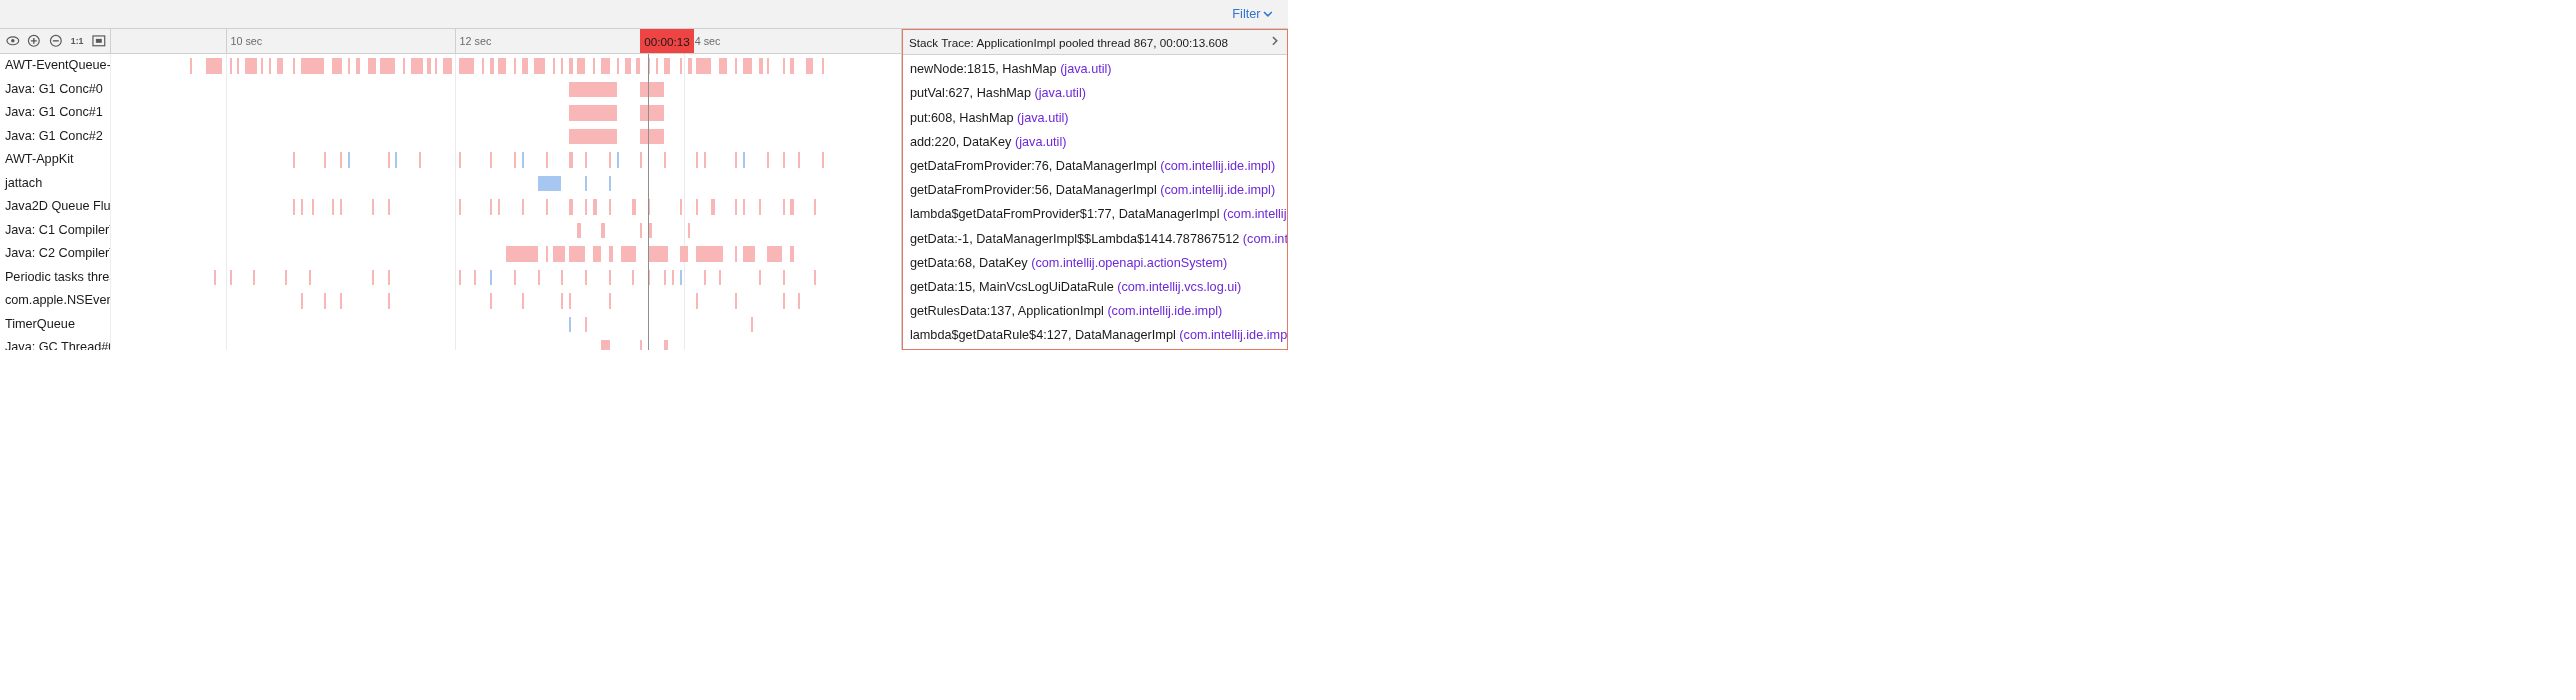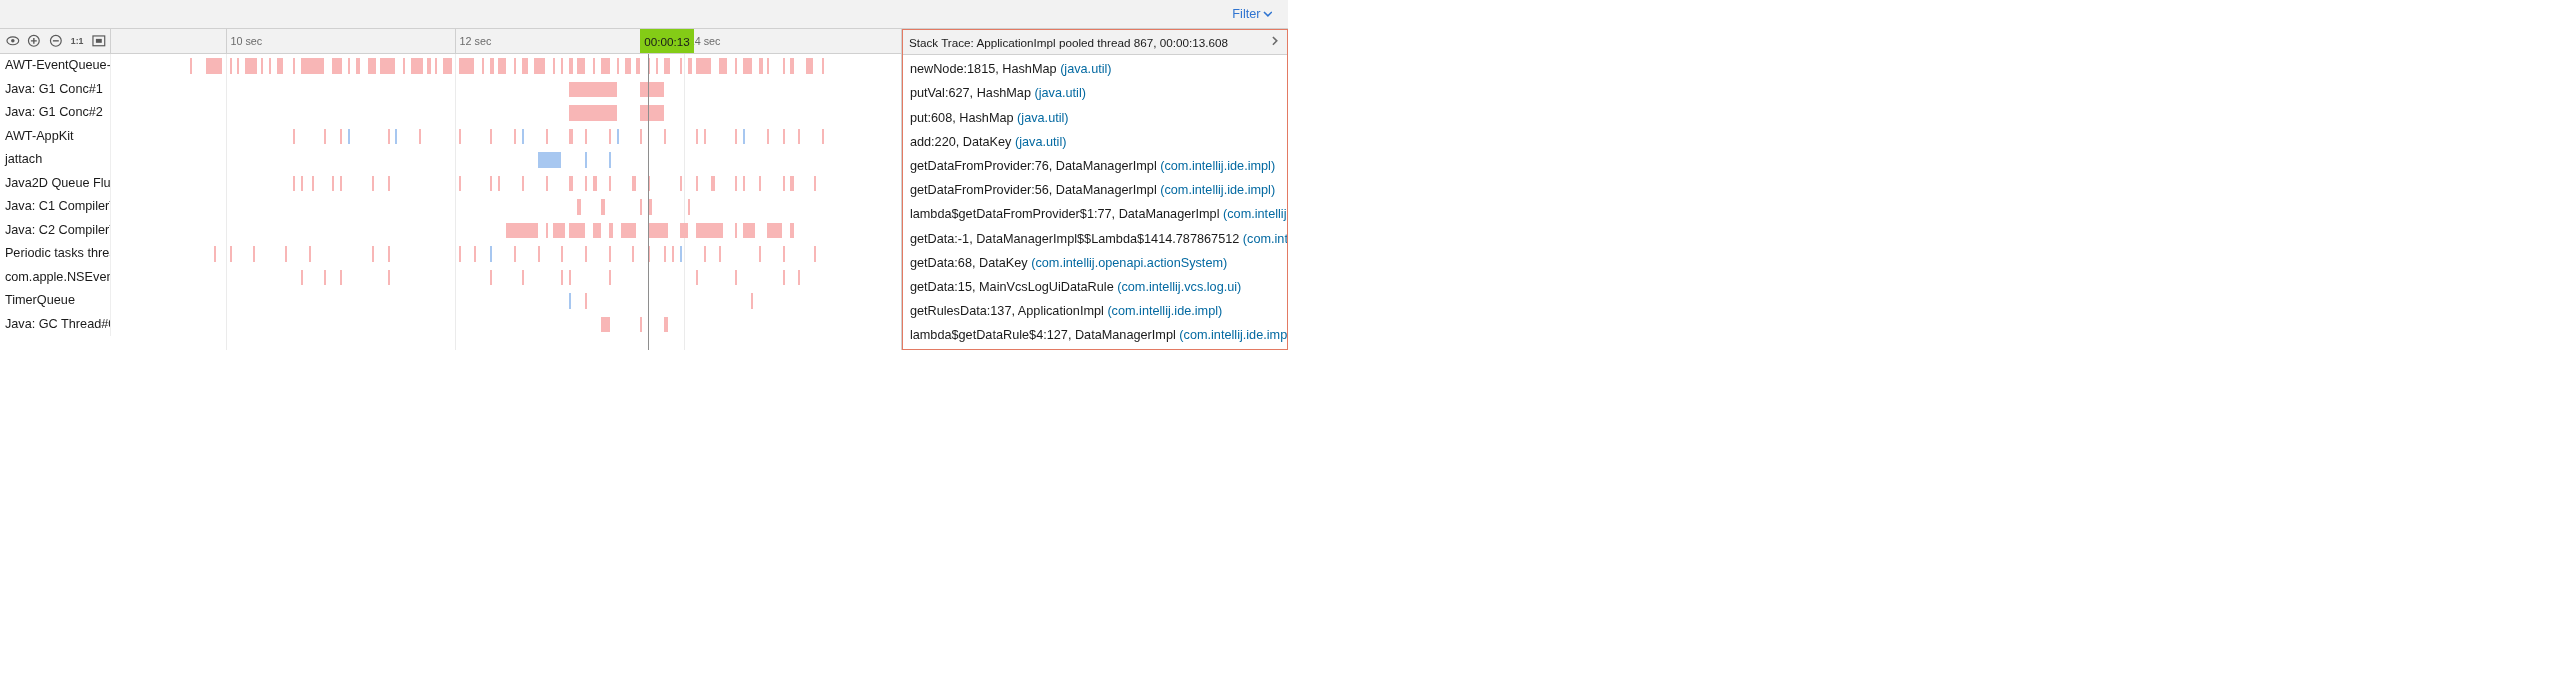--- a/index.html
+++ b/index.html
@@ -90,21 +90,21 @@
   padding-left: 3.9px;
 }
 .time-cursor-label {
   position: absolute;
   top: 0;
   height: 100%;
   line-height: 25.4px;
   font-size: 11.7px;
   color: #1a1a1a;
   z-index: 3;
-  background: #84cc16;
+  background: #ef4444;
   padding: 0 3.9px;
 }
 .timeline-body {
   flex: 1;
   display: flex;
   flex-direction: column;
   overflow: hidden;
   position: relative;
 }
 .timeline-row {
@@ -173,21 +173,21 @@
   overflow: hidden;
   padding: 2px 0;
 }
 .stack-item {
   padding: 2.9px 6.9px;
   font-size: 12.7px;
   line-height: 1.45;
   white-space: nowrap;
   overflow: hidden;
 }
-.stack-pkg { color: #0369a1; }
+.stack-pkg { color: #6d28d9; }
 .tracks-vlines {
   position: absolute;
   left: 111px;
   right: 0;
   top: 0;
   bottom: 0;
   pointer-events: none;
 }
 .vline {
   position: absolute;
@@ -306,20 +306,27 @@
               <div class="seg" style="left: 80%; width: 1.2%;"></div>
               <div class="seg" style="left: 82%; width: 0.5%;"></div>
               <div class="seg thin" style="left: 83%;"></div>
               <div class="seg thin" style="left: 85%;"></div>
               <div class="seg" style="left: 86%; width: 0.5%;"></div>
               <div class="seg" style="left: 88%; width: 0.8%;"></div>
               <div class="seg thin" style="left: 90%;"></div>
             </div>
           </div>
           <div class="timeline-row">
+            <div class="thread-label">Java: G1 Conc#0</div>
+            <div class="track">
+              <div class="seg" style="left: 58%; width: 6%;"></div>
+              <div class="seg" style="left: 67%; width: 3%;"></div>
+            </div>
+          </div>
+          <div class="timeline-row">
             <div class="thread-label">Java: G1 Conc#1</div>
             <div class="track">
               <div class="seg" style="left: 58%; width: 6%;"></div>
               <div class="seg" style="left: 67%; width: 3%;"></div>
             </div>
           </div>
           <div class="timeline-row">
             <div class="thread-label">Java: G1 Conc#2</div>
             <div class="track">
               <div class="seg" style="left: 58%; width: 6%;"></div>

